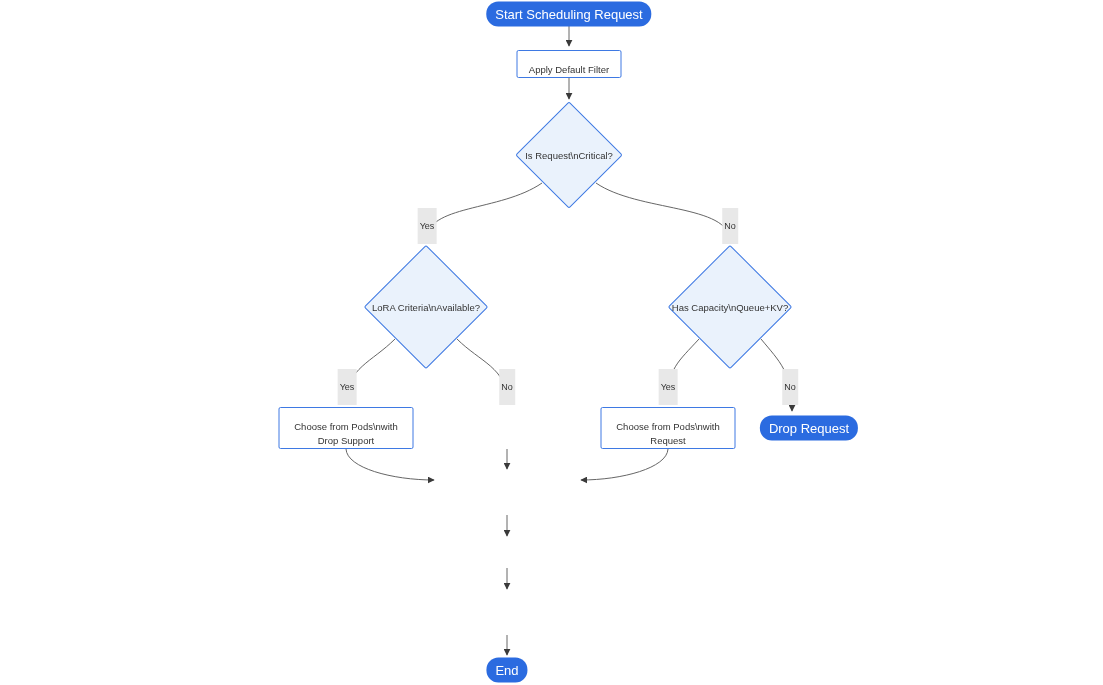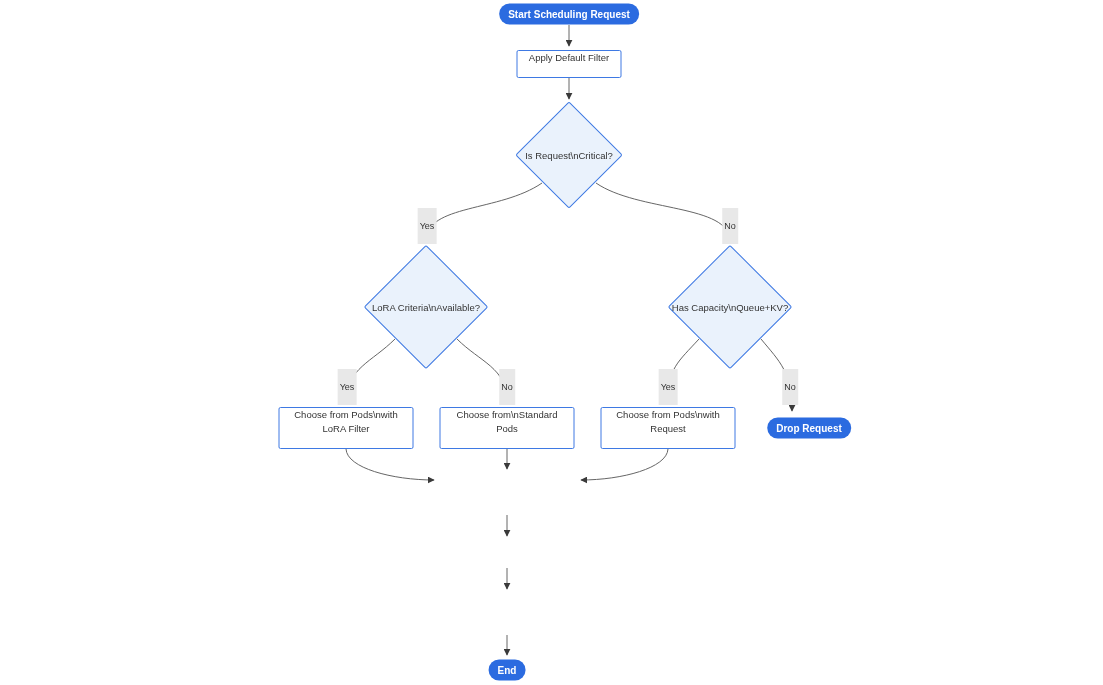--- a/index.html
+++ b/index.html
@@ -3,29 +3,29 @@
 <meta charset="utf-8">
 <style>
   html,body { margin:0; padding:0; background:#ffffff; }
   #canvas {
     position:relative; width:1103px; height:685px; overflow:hidden;
     font-family:"Liberation Sans", sans-serif; background:#ffffff;
   }
   #edges { position:absolute; left:0; top:0; width:1103px; height:685px; z-index:1; }
   .pill {
     position:absolute; transform:translate(-50%,-50%);
-    background:#2b6be0; color:#ffffff; font-weight:700; font-size:10px;
+    background:#2b6be0; color:#ffffff; font-weight:400; font-size:13px;
     padding:5px 9px; border-radius:12px; white-space:nowrap; z-index:3;
     text-align:center;
   }
   .rect {
     position:absolute; transform:translate(-50%,-50%);
     background:#ffffff; border:1.3px solid #3e79e3; border-radius:2px;
     color:#333333; font-size:9.5px; line-height:14px; text-align:center;
-    display:flex; flex-direction:column; align-items:center; justify-content:flex-start;
+    display:flex; flex-direction:column; align-items:center; justify-content:flex-end;
     z-index:3; box-sizing:border-box;
   }
   .rect span { display:block; white-space:nowrap; }
   .diamond {
     position:absolute; transform:translate(-50%,-50%) rotate(45deg);
     background:#eaf2fc; border:1.3px solid #3e79e3; border-radius:2px; z-index:2;
   }
   .diamond-label {
     position:absolute; transform:translate(-50%,-50%);
     color:#333333; font-size:9.5px; white-space:nowrap; z-index:3;
@@ -70,27 +70,23 @@
   <div class="pill" style="left:809px; top:428px;">Drop Request</div>
 
   <div class="pill" style="left:507px; top:670px; border-radius:12px;">End</div>
 
   <div class="rect" style="left:569px; top:64px; width:105px; height:28px;">
     <span>Apply Default Filter</span>
   </div>
 
   <div class="rect" style="left:346px; top:428px; width:135px; height:42px;">
     <span>Choose from Pods\nwith</span>
-    <span>LoRA Filter</span>
+    <span>Drop Support</span>
   </div>
 
-  <div class="rect" style="left:507px; top:428px; width:135px; height:42px;">
-    <span>Choose from\nStandard</span>
-    <span>Pods</span>
-  </div>
 
   <div class="rect" style="left:668px; top:428px; width:135px; height:42px;">
     <span>Choose from Pods\nwith</span>
     <span>Request</span>
   </div>
 
 
 
 
   <div class="diamond" style="left:569px; top:155px; width:74px; height:74px;"></div>

